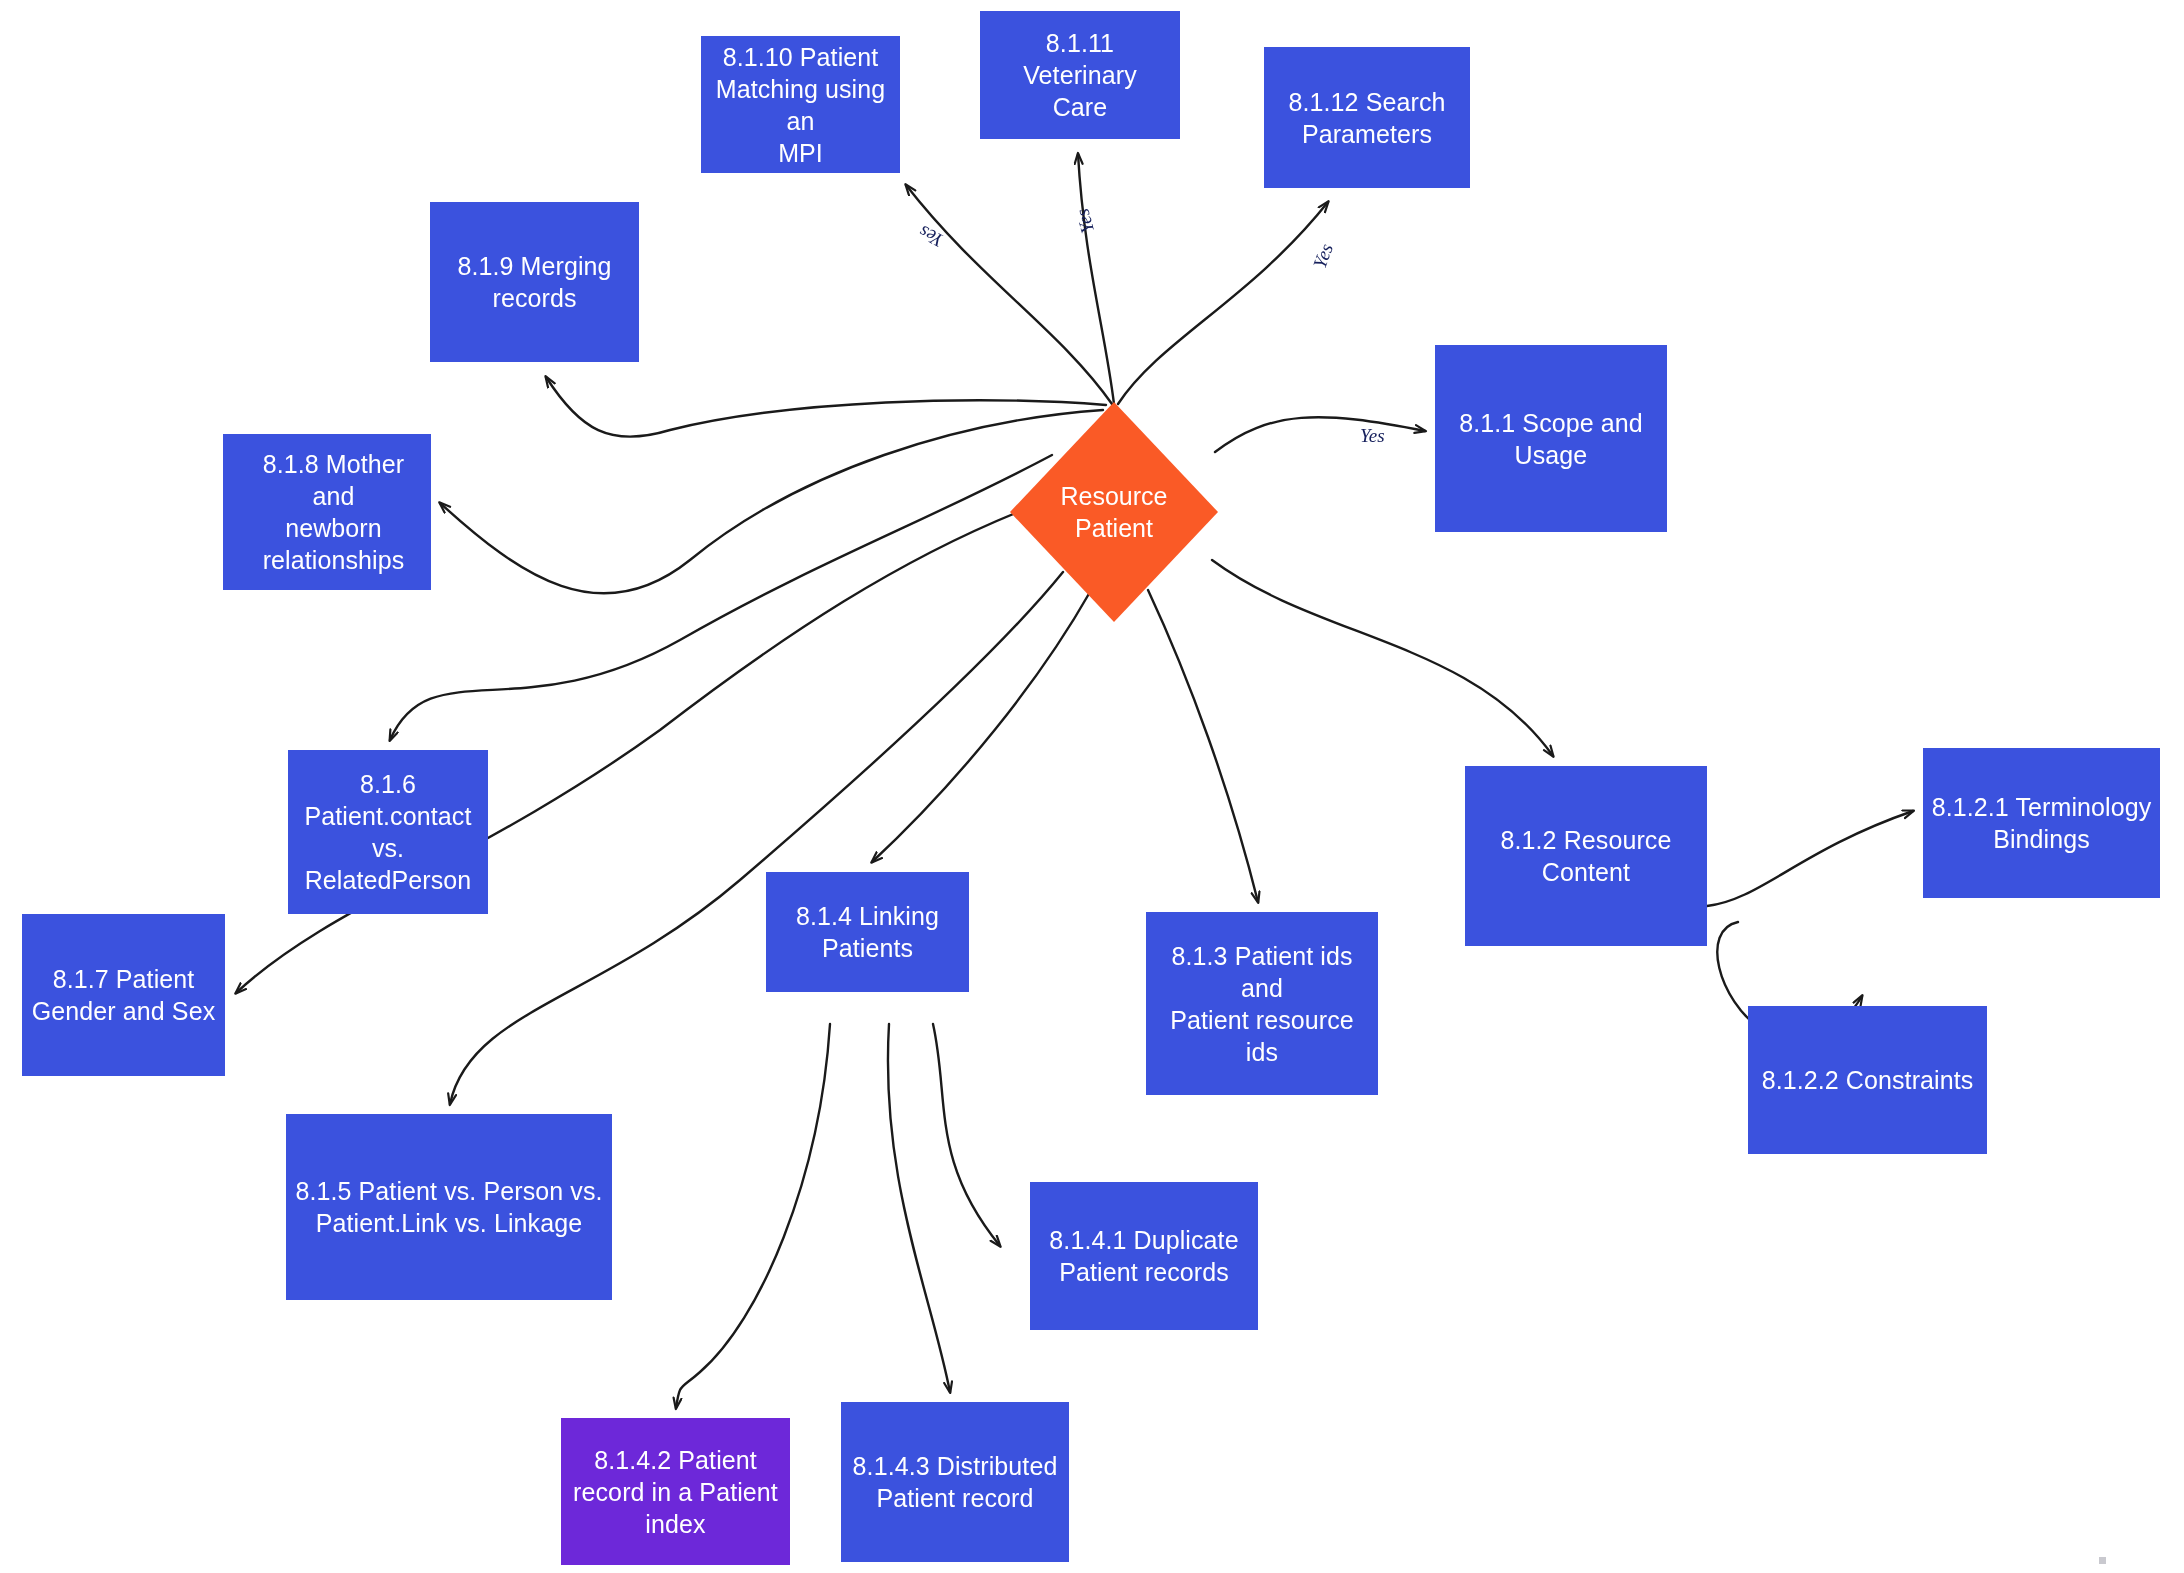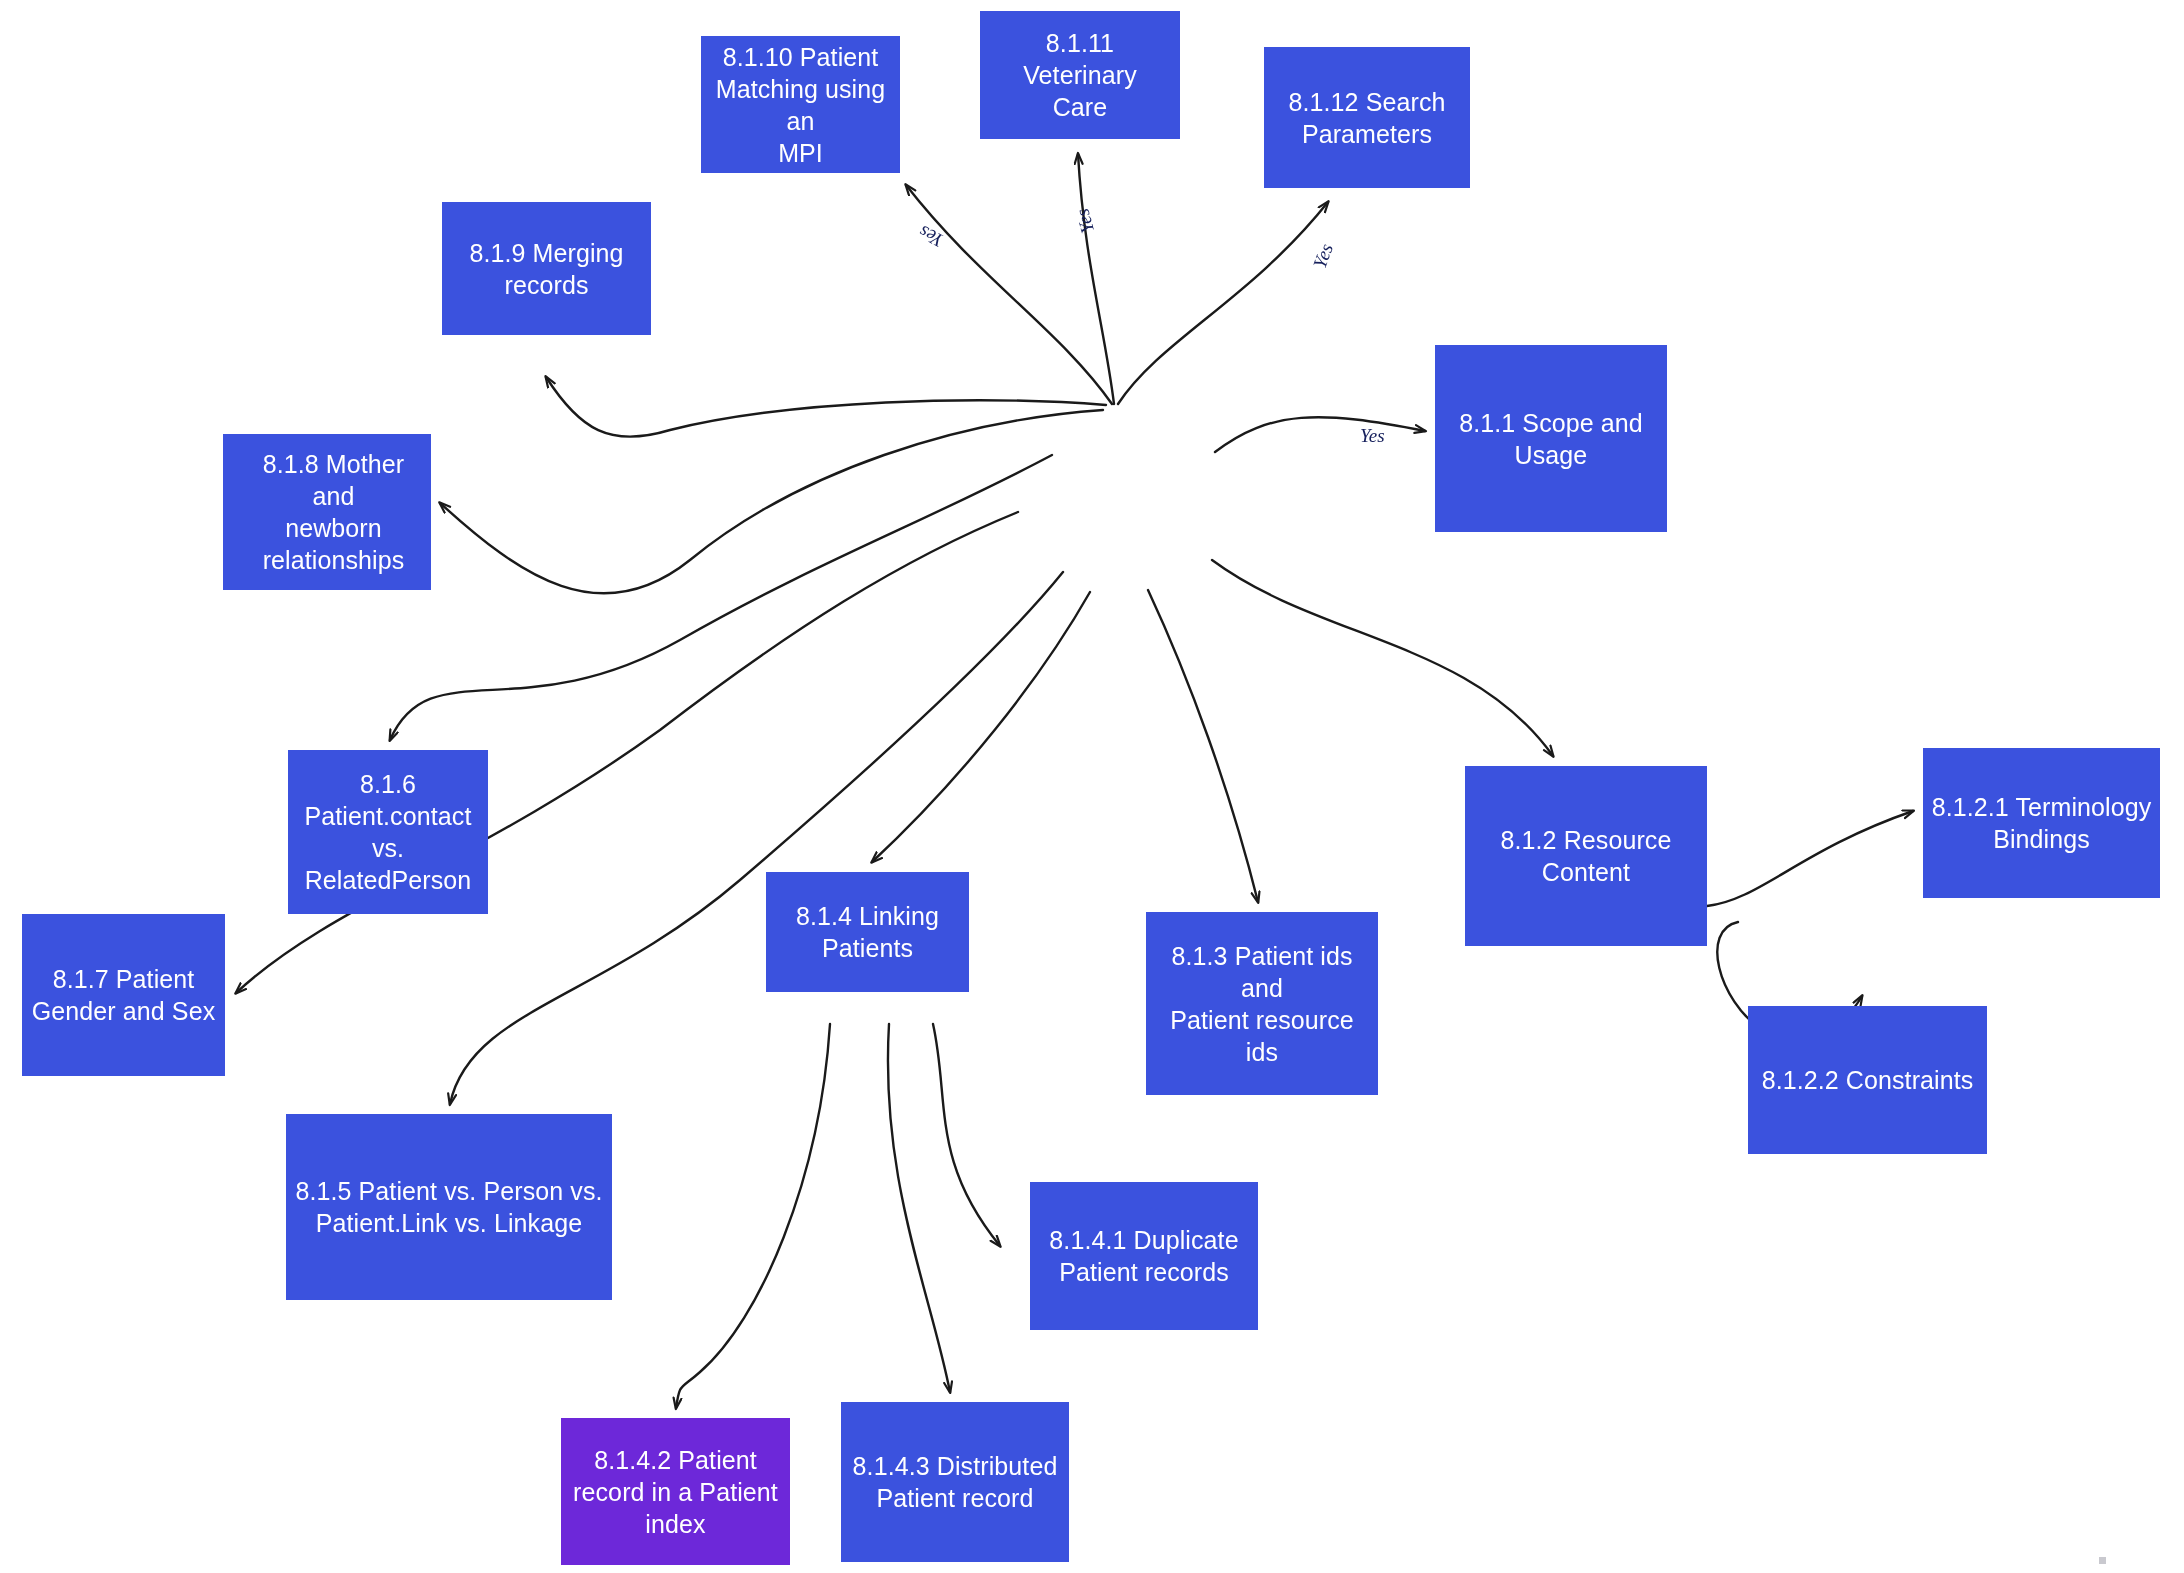--- a/index.html
+++ b/index.html
@@ -130,36 +130,41 @@
       <path d="M1738,922 C1700,930 1718,1000 1762,1030 C1810,1060 1848,1020 1862,996" marker-end="url(#ah)"></path>
 
       <path d="M933,1024 C950,1100 930,1160 1000,1246" marker-end="url(#ah)"></path>
 
       <path d="M830,1024 C820,1180 760,1320 700,1372 C680,1390 680,1382 676,1408" marker-end="url(#ah)"></path>
 
       <path d="M889,1024 C880,1180 930,1290 950,1392" marker-end="url(#ah)"></path>
     </g>
   </svg>
 
+  <div class="diamond-wrap" id="root-node" style="left: 1010px; top: 402px; width: 208px; height: 220px;">
+    <div class="diamond-shape" style="background: rgb(250, 90, 38);"></div>
+    <span class="diamond-text">Resource
+Patient</span>
+  </div>
 
   <div id="nodes-container">
       <div class="node" style="left: 701px; top: 36px; width: 199px; height: 137px; background: rgb(59, 82, 222);">
         <span class="node-label">8.1.10 Patient
 Matching using an
 MPI</span>
       </div>
       <div class="node" style="left: 980px; top: 11px; width: 200px; height: 128px; background: rgb(59, 82, 222);">
         <span class="node-label">8.1.11 Veterinary
 Care</span>
       </div>
       <div class="node" style="left: 1264px; top: 47px; width: 206px; height: 141px; background: rgb(59, 82, 222);">
         <span class="node-label">8.1.12 Search
 Parameters</span>
       </div>
-      <div class="node" style="left: 442px; top: 202px; width: 209px; height: 133px; background: rgb(59, 82, 222);">
+      <div class="node" style="left: 430px; top: 202px; width: 209px; height: 160px; background: rgb(59, 82, 222);">
         <span class="node-label">8.1.9 Merging
 records</span>
       </div>
       <div class="node" style="left: 223px; top: 434px; width: 208px; height: 156px; background: rgb(59, 82, 222); padding-left: 21px;">
         <span class="node-label">8.1.8 Mother and
 newborn
 relationships</span>
       </div>
       <div class="node" style="left: 1435px; top: 345px; width: 232px; height: 187px; background: rgb(59, 82, 222);">
         <span class="node-label">8.1.1 Scope and

